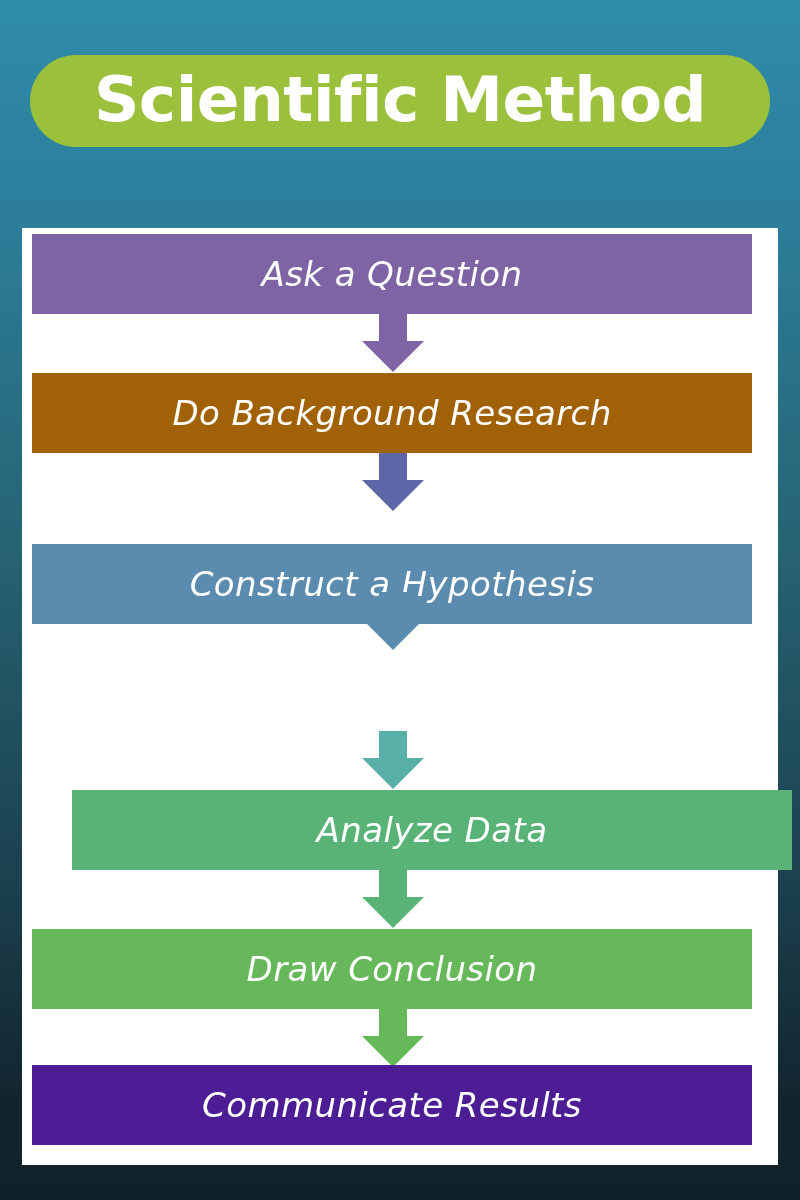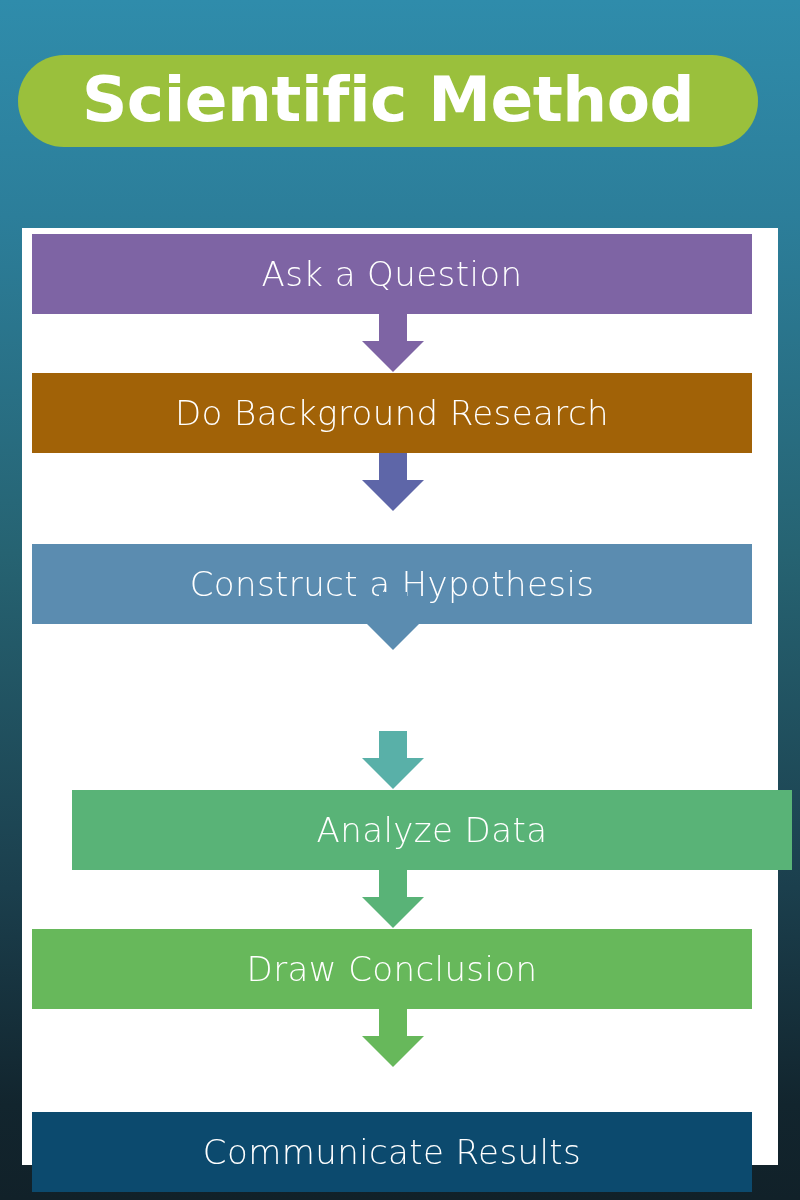--- a/index.html
+++ b/index.html
@@ -18,21 +18,21 @@
     position: relative;
     width: 800px;
     height: 1200px;
     background: linear-gradient(180deg, #2f8cab 0%, #2c7e9a 18%, #266372 46%, #1b3f4d 74%, #12252e 92%, #112129 100%);
     overflow: hidden;
   }
 
   
   #title-banner {
     position: absolute;
-    left: 18px;
+    left: 30px;
     top: 55px;
     width: 740px;
     height: 92px;
     background: #9AC03C;
     border-radius: 46px;
     display: flex;
     align-items: center;
     justify-content: center;
   }
   #title-text {
@@ -57,20 +57,21 @@
   }
 
   .step-row {
     position: absolute;
     left: 10px;
     width: 720px;
     height: 80px;
     display: flex;
     align-items: center;
     justify-content: center;
+    font-style: italic;
   }
   .step-label {
     color: #ffffff;
     font-family: "DejaVu Sans", sans-serif;
     font-size: 34px;
     font-weight: 300;
     letter-spacing: 0.4px;
     line-height: 1;
     white-space: nowrap;
   }
@@ -144,18 +145,18 @@
         <div class="stem" style="background: rgb(89, 179, 119);"></div>
         <div class="head" style="border-top-color: rgb(89, 179, 119);"></div>
       </div>
       <div class="step-row" style="top: 701px; background: rgb(103, 184, 91);">
         <span class="step-label">Draw Conclusion</span>
       </div>
       <div class="connector" style="top: 781px;">
         <div class="stem" style="background: rgb(103, 184, 91);"></div>
         <div class="head" style="border-top-color: rgb(103, 184, 91);"></div>
       </div>
-      <div class="step-row" style="top: 884px; background: #0c4a6e; justify-content: center;">
+      <div class="step-row" style="top: 837px; background: #4c1d95; justify-content: center;">
         <span class="step-label">Communicate Results</span>
       </div>
     </div>
 
 </div>
 
 </body></html>

